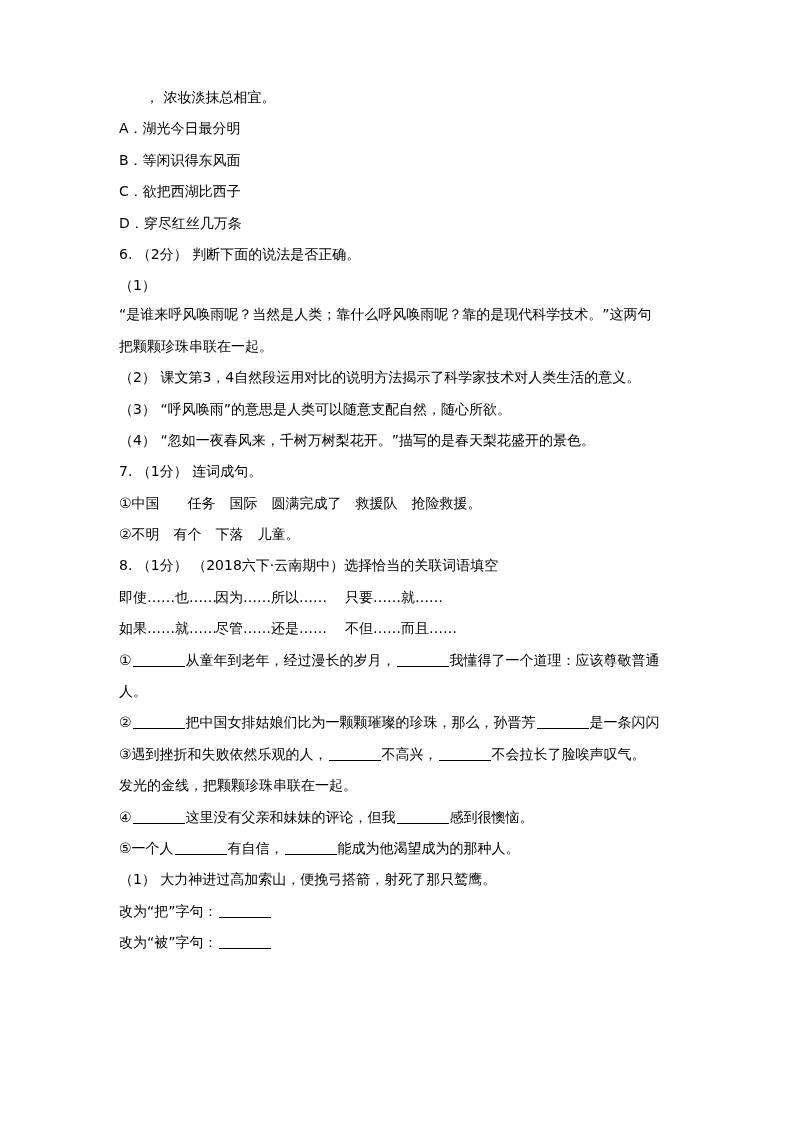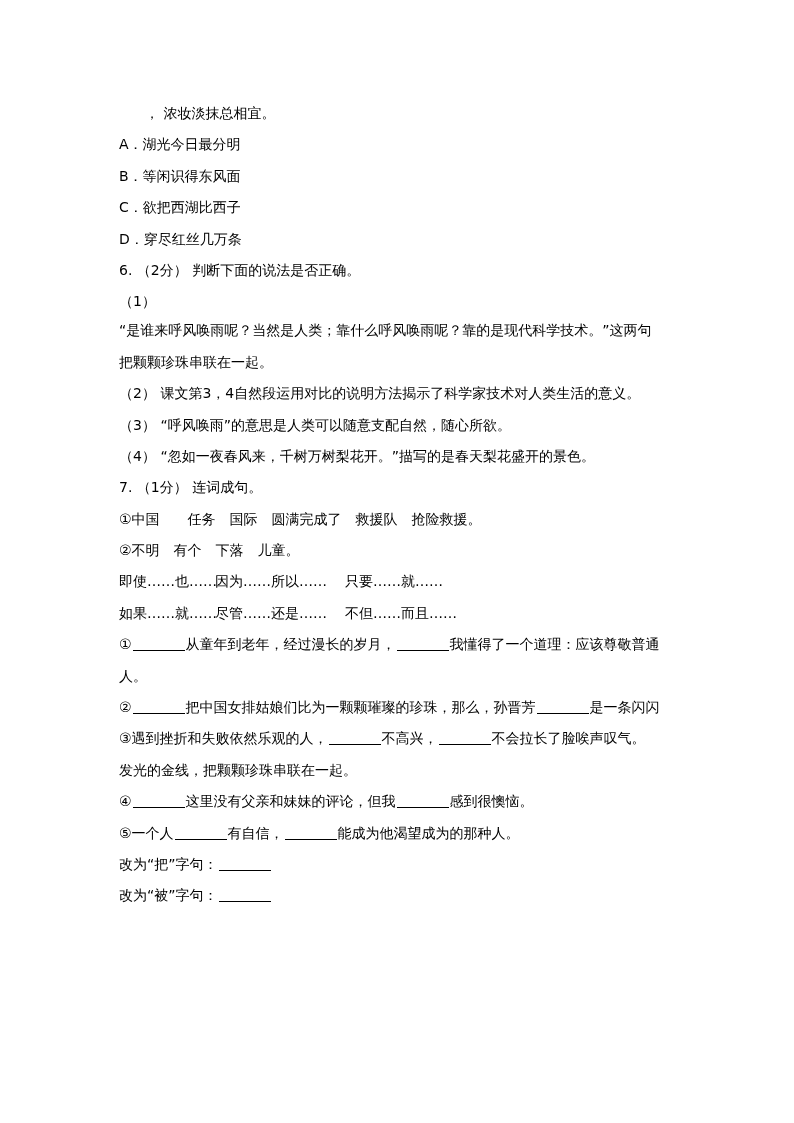--- a/index.html
+++ b/index.html
@@ -1,18 +1,18 @@
 <!DOCTYPE html>
 <html><head>
 <meta charset="utf-8">
 <style>
   html, body { margin: 0; padding: 0; background: #ffffff; }
   body { width: 794px; height: 1123px; position: relative; overflow: hidden;
          font-family: "DejaVu Sans", "Liberation Sans", sans-serif; color: #000; }
-  .page { position: absolute; left: 119px; top: 102px; width: 560px; }
+  .page { position: absolute; left: 119px; top: 86px; width: 560px; }
   .line { height: 31.4px; line-height: 22px; font-size: 14px; white-space: nowrap; }
   .indent { padding-left: 26px; }
   .blank { display: inline-block; width: 52px; border-bottom: 1px solid #000; height: 14px; vertical-align: -2px; margin: 0 1px; }
   .conn { display: inline-block; width: 96px; }
 </style>
 </head>
 <body>
 
 <div class="page">
   <div class="line indent">， 浓妆淡抹总相宜。</div>
@@ -26,29 +26,31 @@
   <div class="line">“是谁来呼风唤雨呢？当然是人类；靠什么呼风唤雨呢？靠的是现代科学技术。”这两句</div>
   <div class="line">把颗颗珍珠串联在一起。</div>
   <div class="line"><span>（2）</span> <span>课文第3，4自然段运用对比的说明方法揭示了科学家技术对人类生活的意义。</span></div>
   <div class="line"><span>（3）</span> <span>“呼风唤雨”的意思是人类可以随意支配自然，随心所欲。</span></div>
   <div class="line"><span>（4）</span> <span>“忽如一夜春风来，千树万树梨花开。”描写的是春天梨花盛开的景色。</span></div>
 
   <div class="line">7. （1分） 连词成句。</div>
   <div class="line">①中国　　任务　国际　圆满完成了　救援队　抢险救援。</div>
   <div class="line">②不明　有个　下落　儿童。</div>
 
+  <div class="line">8. （1分） （2018六下·云南期中）选择恰当的关联词语填空</div>
   <div class="line">
     <span class="conn">即使……也……</span><span class="conn" style="width:130px">因为……所以……</span><span>只要……就……</span>
   </div>
   <div class="line">
     <span class="conn">如果……就……</span><span class="conn" style="width:130px">尽管……还是……</span><span>不但……而且……</span>
   </div>
   <div class="line"><span>①</span><span class="blank"></span><span>从童年到老年，经过漫长的岁月，</span><span class="blank"></span><span>我懂得了一个道理：应该尊敬普通</span></div>
   <div class="line">人。</div>
   <div class="line"><span>②</span><span class="blank"></span><span>把中国女排姑娘们比为一颗颗璀璨的珍珠，那么，孙晋芳</span><span class="blank"></span><span>是一条闪闪</span></div>
   <div class="line"><span>③遇到挫折和失败依然乐观的人，</span><span class="blank"></span><span>不高兴，</span><span class="blank"></span><span>不会拉长了脸唉声叹气。</span></div>
   <div class="line">发光的金线，把颗颗珍珠串联在一起。</div>
   <div class="line"><span>④</span><span class="blank"></span><span>这里没有父亲和妹妹的评论，但我</span><span class="blank"></span><span>感到很懊恼。</span></div>
   <div class="line"><span>⑤一个人</span><span class="blank"></span><span>有自信，</span><span class="blank"></span><span>能成为他渴望成为的那种人。</span></div>
 
+  <div class="line">（1） 大力神进过高加索山，便挽弓搭箭，射死了那只鹫鹰。</div>
   <div class="line"><span>改为“把”字句：</span><span class="blank"></span></div>
   <div class="line"><span>改为“被”字句：</span><span class="blank"></span></div>
 </div>
 
 </body></html>

